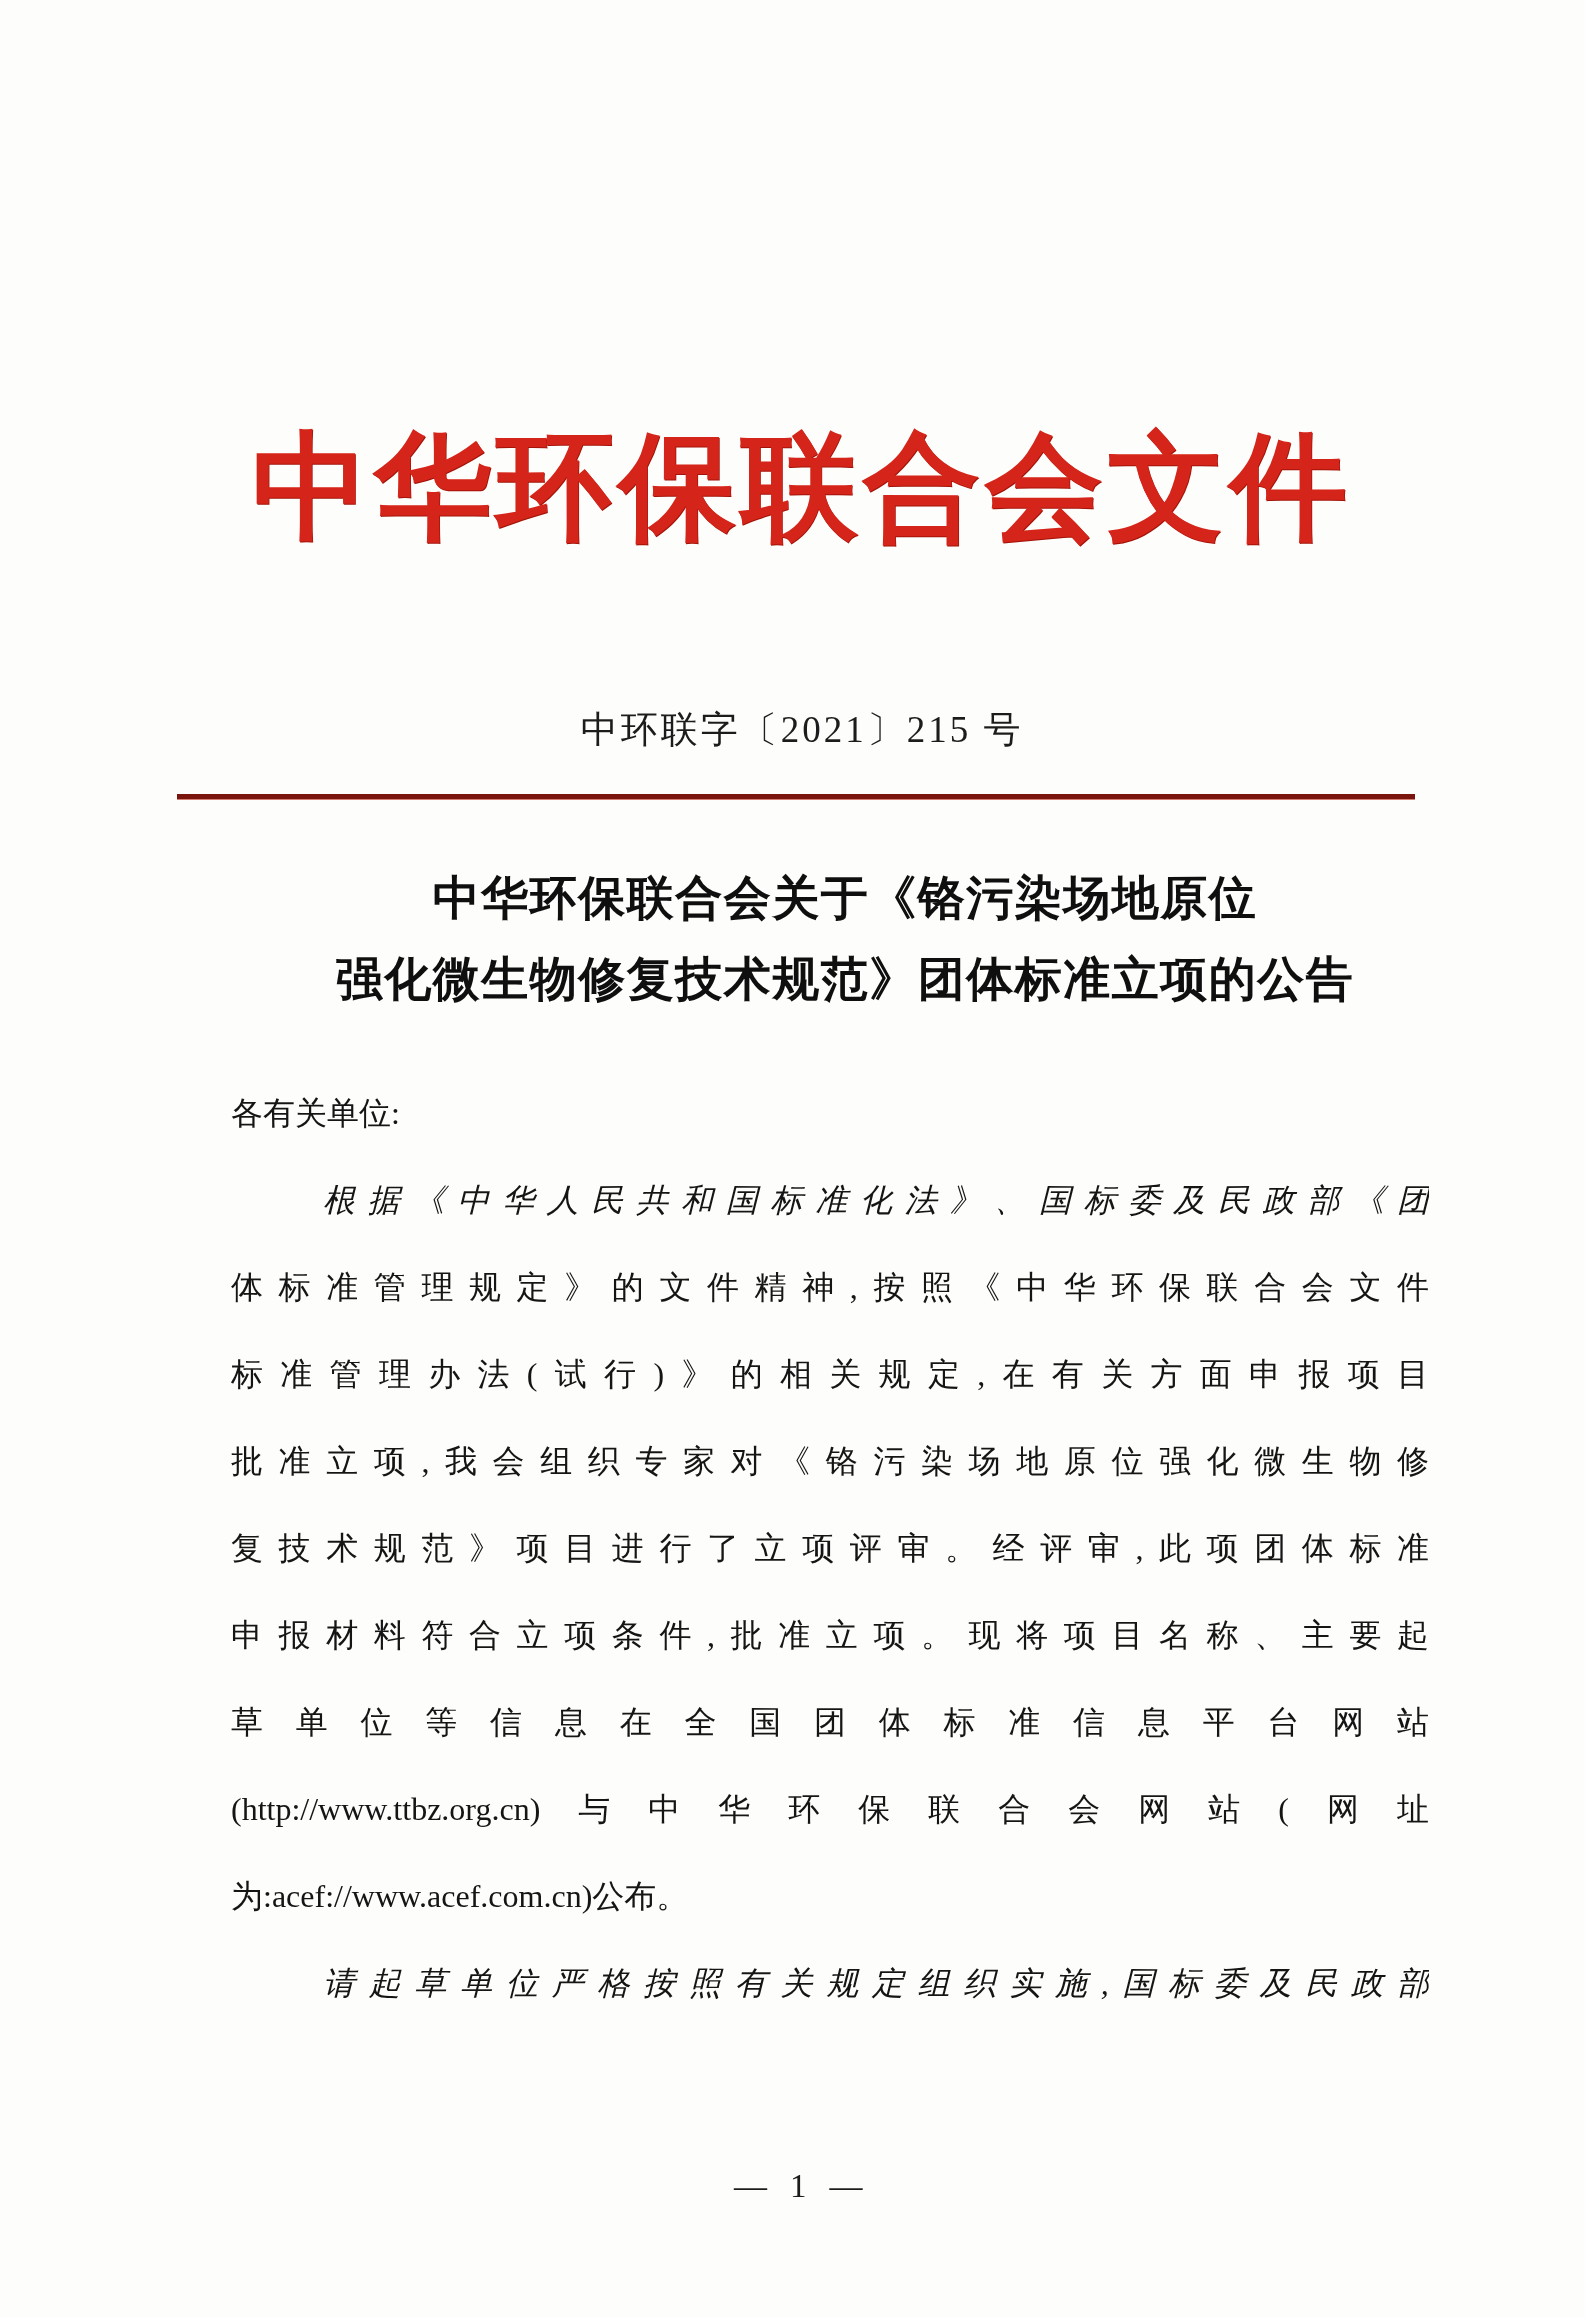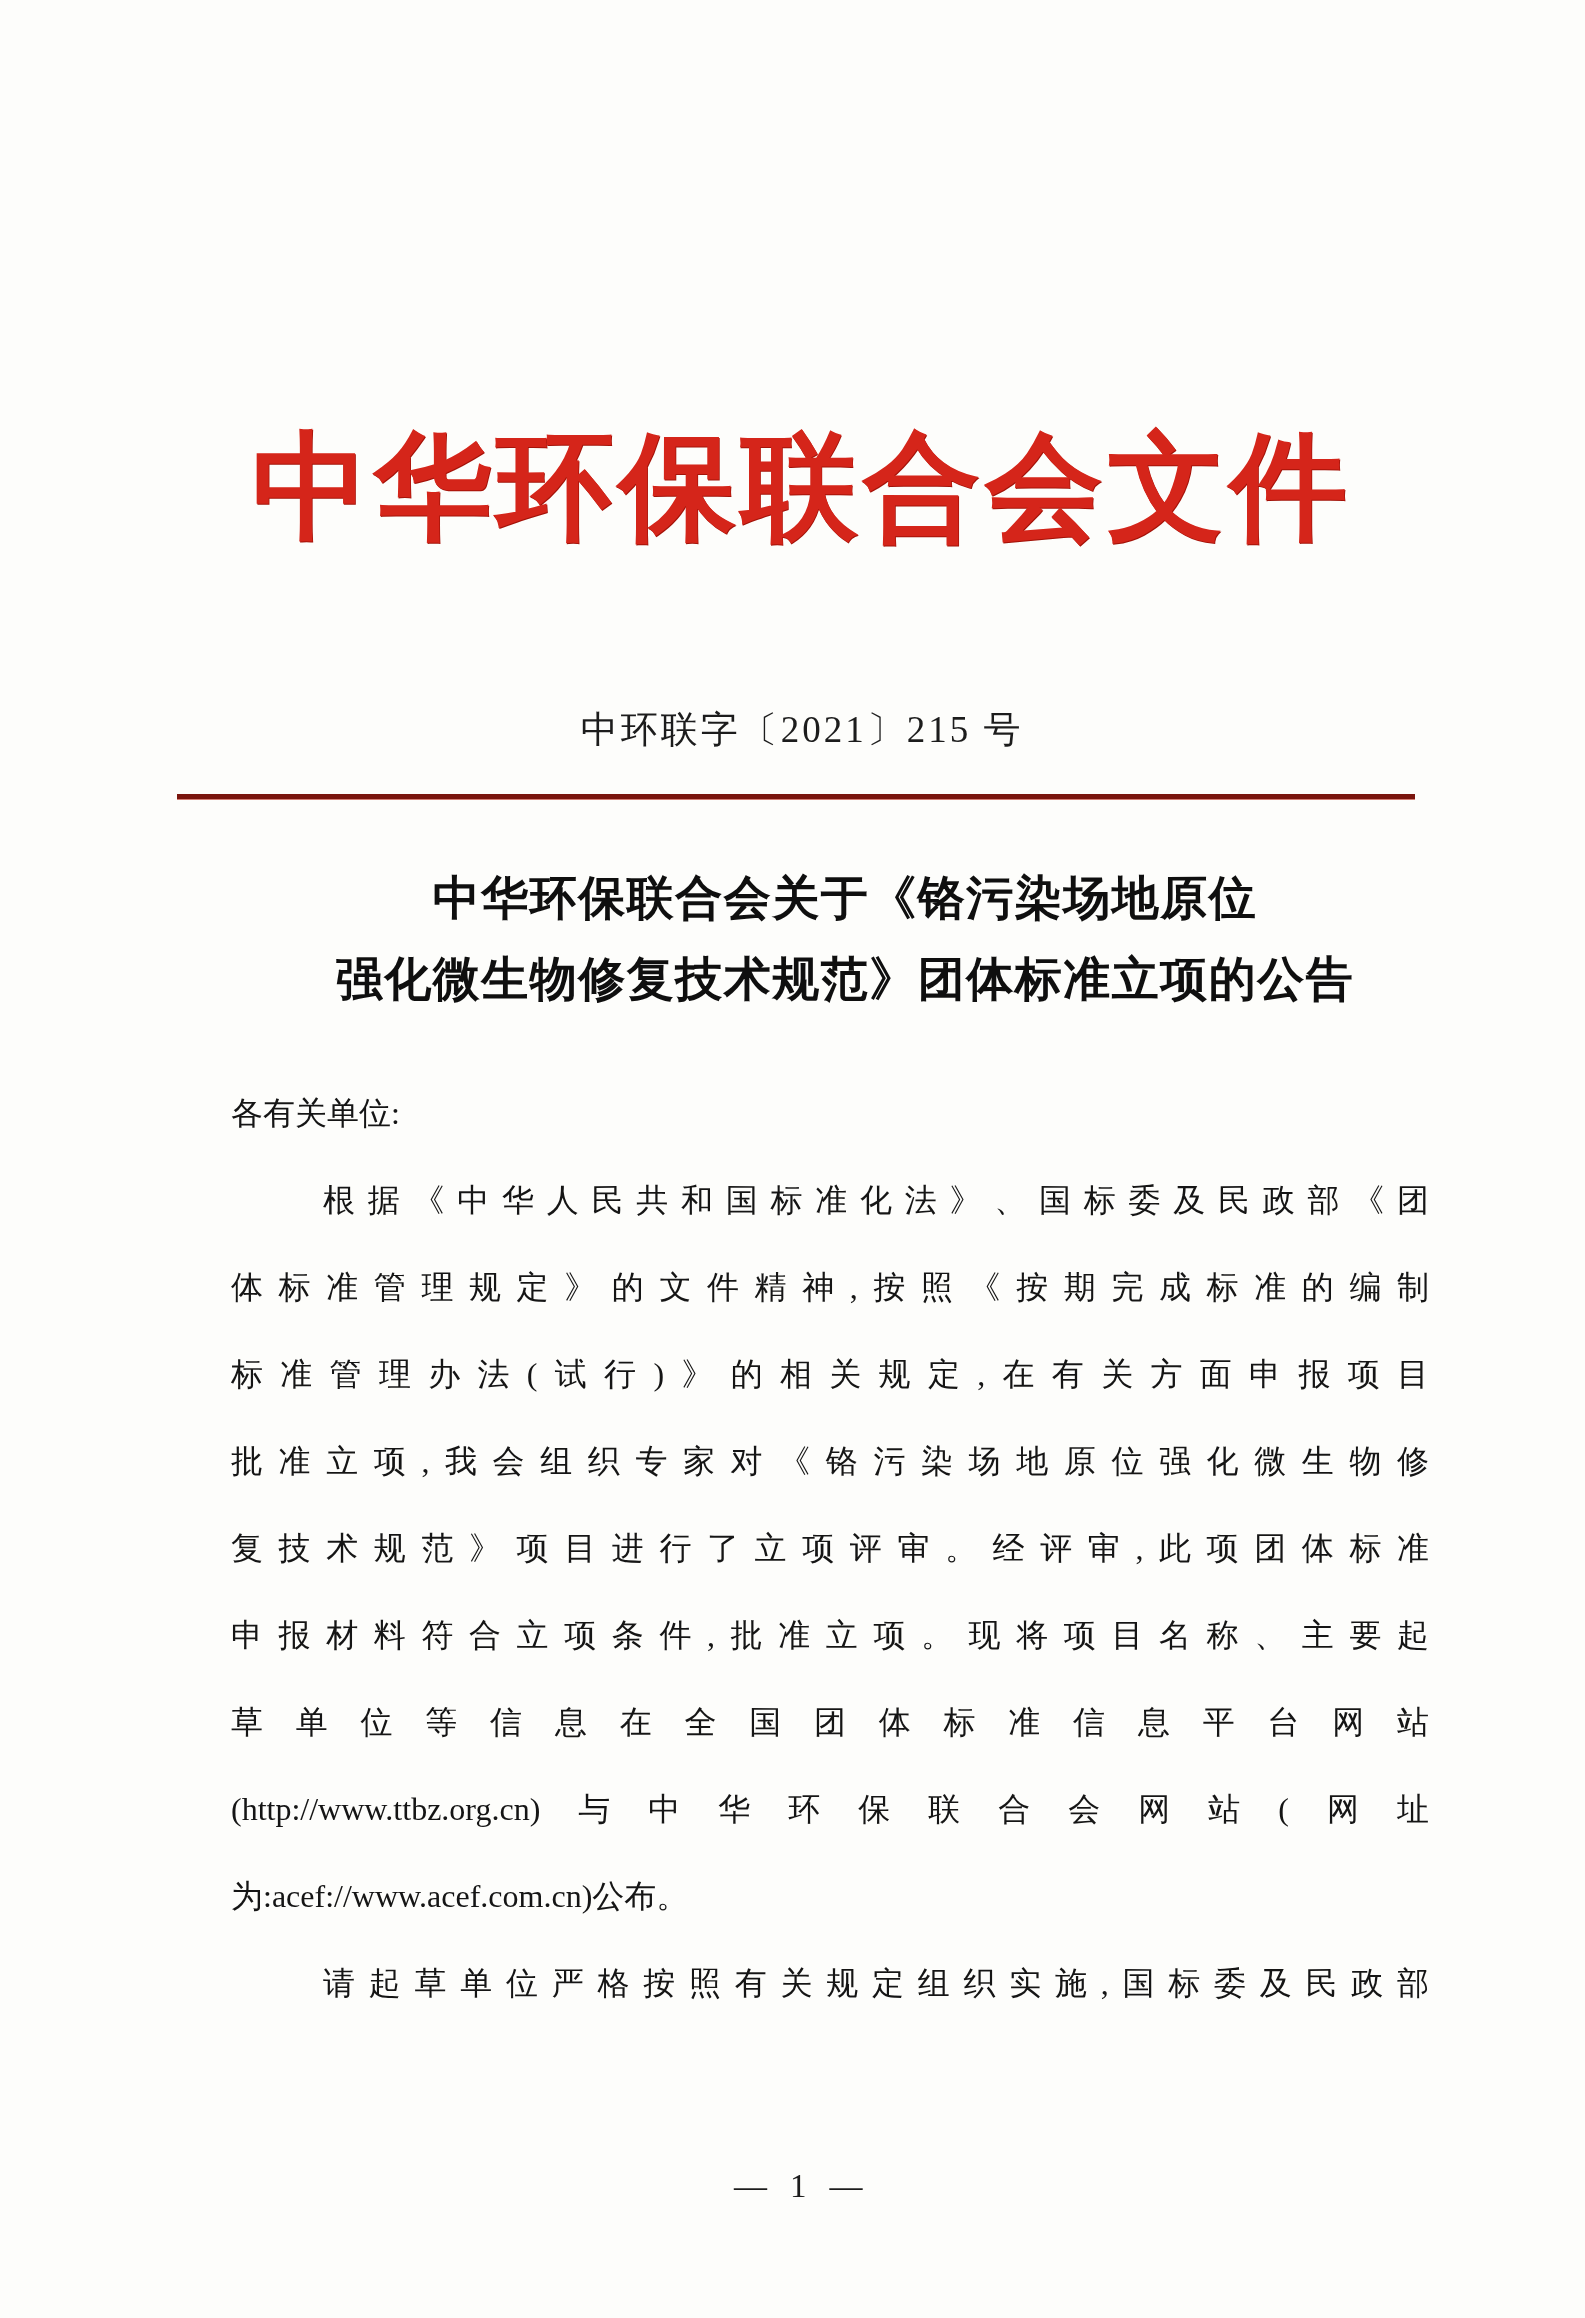--- a/index.html
+++ b/index.html
@@ -53,21 +53,21 @@
     color:#151515;
   }
   .line{
     height:87px;line-height:87px;
     text-align:justify;
     text-align-last:justify;
     overflow:hidden;
     white-space:nowrap;
   }
   .line.plain{text-align-last:left;}
-  .line.indent{padding-left:92px;}
+  .line.indent{padding-left:92px;font-style:italic;}
   .page-number{
     position:absolute;top:2157px;left:0;width:100%;
     text-align:center;
     font-size:33px;line-height:59px;
     letter-spacing:7.4px;
     color:#1c1c1c;
   }
 </style>
 </head>
 <body>
@@ -81,21 +81,21 @@
   <div class="red-rule"></div>
 
   <div class="doc-title">
     <div>中华环保联合会关于《铬污染场地原位</div>
     <div>强化微生物修复技术规范》团体标准立项的公告</div>
   </div>
 
   <div class="body-block">
     <div class="line plain">各有关单位:</div>
     <div class="line indent">根据《中华人民共和国标准化法》、国标委及民政部《团</div>
-    <div class="line">体标准管理规定》的文件精神,按照《按期完成标准的编制</div>
+    <div class="line">体标准管理规定》的文件精神,按照《中华环保联合会文件</div>
     <div class="line">标准管理办法(试行)》的相关规定,在有关方面申报项目</div>
     <div class="line">批准立项,我会组织专家对《铬污染场地原位强化微生物修</div>
     <div class="line">复技术规范》项目进行了立项评审。经评审,此项团体标准</div>
     <div class="line">申报材料符合立项条件,批准立项。现将项目名称、主要起</div>
     <div class="line">草单位等信息在全国团体标准信息平台网站</div>
     <div class="line">(http://www.ttbz.org.cn)与中华环保联合会网站(网址</div>
     <div class="line plain">为:acef://www.acef.com.cn)公布。</div>
     <div class="line indent">请起草单位严格按照有关规定组织实施,国标委及民政部</div>
   </div>
 

